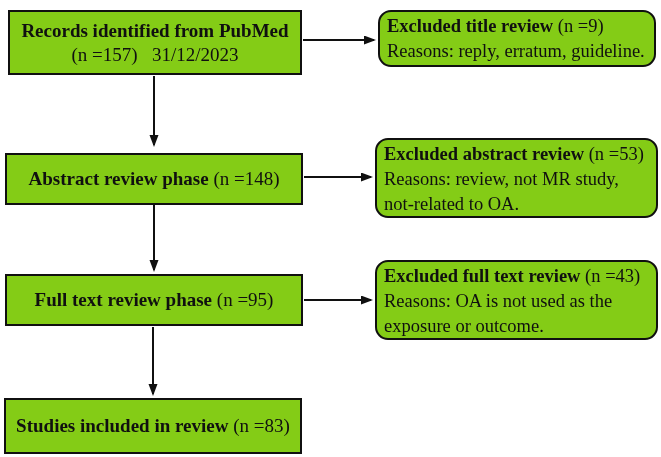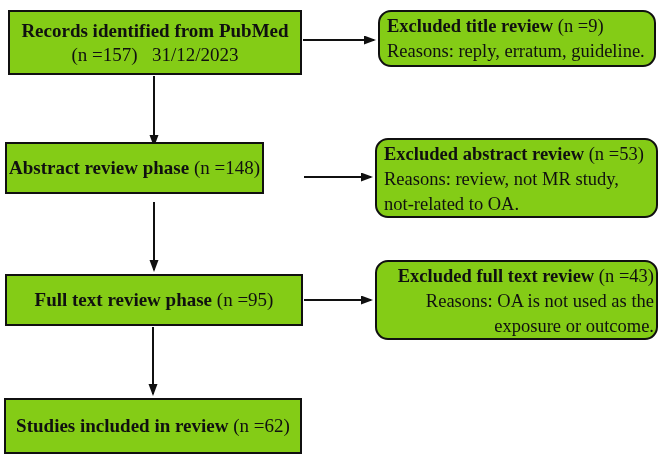--- a/index.html
+++ b/index.html
@@ -34,24 +34,24 @@
     text-align: left;
     border-radius: 13px;
   }
   .t-main { font-size: 19px; line-height: 24px; }
   .t-side { font-size: 18.5px; line-height: 25px; white-space: nowrap; }
   .b { font-weight: bold; }
   .pre { white-space: pre; }
   
   #box-records   { left: 8px;   top: 10px;  width: 294px; height: 65px; }
   #box-excl-title{ left: 378px; top: 10px;  width: 278px; height: 57px; }
-  #box-abstract  { left: 5px;   top: 142px; width: 259px; height: 52px; text-align: center; }
+  #box-abstract  { left: 5px;   top: 153px; width: 298px; height: 52px; text-align: center; }
   #box-excl-abs  { left: 375px; top: 138px; width: 283px; height: 80px; }
   #box-fulltext  { left: 5px;   top: 274px; width: 298px; height: 52px; }
-  #box-excl-full { left: 375px; top: 260px; width: 283px; height: 80px; text-align: right; }
+  #box-excl-full { left: 375px; top: 260px; width: 283px; height: 80px; }
   #box-included  { left: 4px;   top: 398px; width: 298px; height: 56px; }
   #arrow-layer {
     position: absolute;
     left: 0; top: 0;
     width: 661px; height: 457px;
     pointer-events: none;
   }
   #arrow-layer line { stroke: #101010; stroke-width: 2px; }
   #arrow-layer .ah { fill: #101010; }
 </style>
@@ -109,17 +109,17 @@
   <div id="box-excl-full" class="box leftalign t-side">
     <div>
       <span class="b">Excluded full text review</span><span> (n =43)</span>
     </div>
     <div>Reasons: OA is not used as the</div>
     <div>exposure or outcome.</div>
   </div>
 
   <div id="box-included" class="box center t-main">
     <div>
-      <span class="b">Studies included in review</span><span> (n =62)</span>
+      <span class="b">Studies included in review</span><span> (n =83)</span>
     </div>
   </div>
 
 </div>
 
 </body></html>

